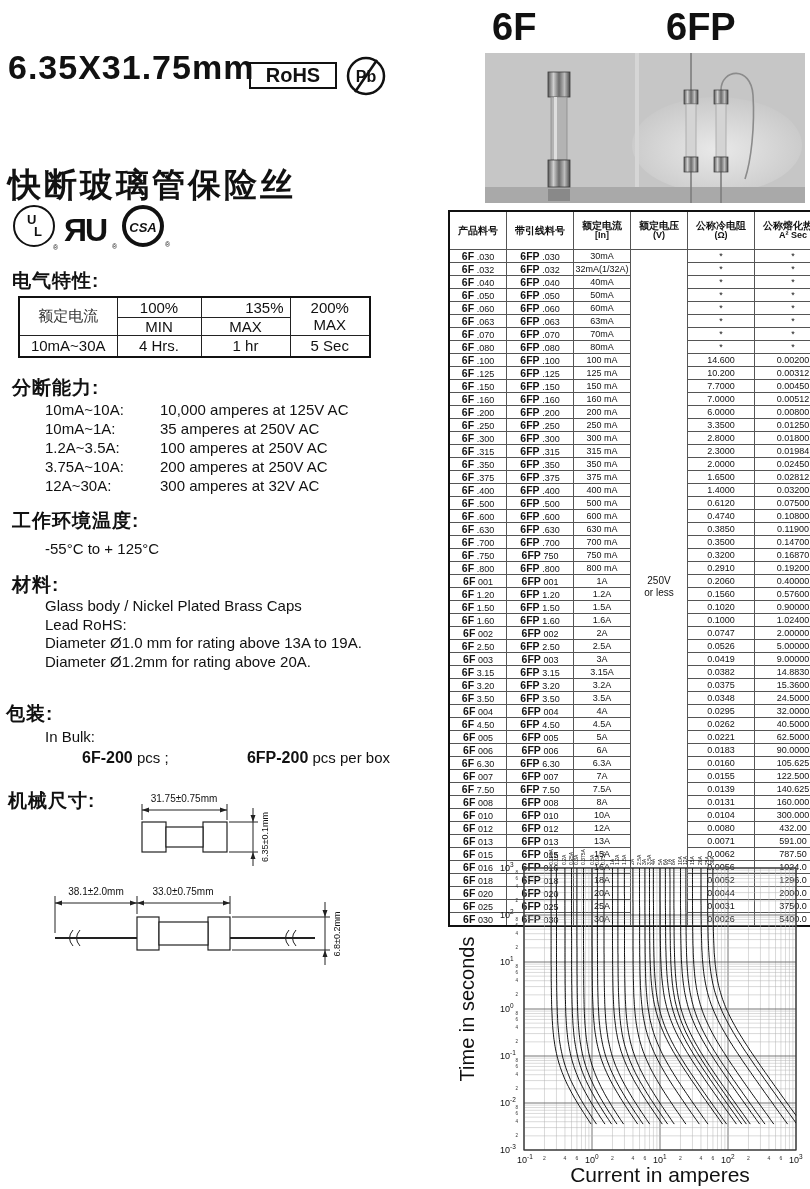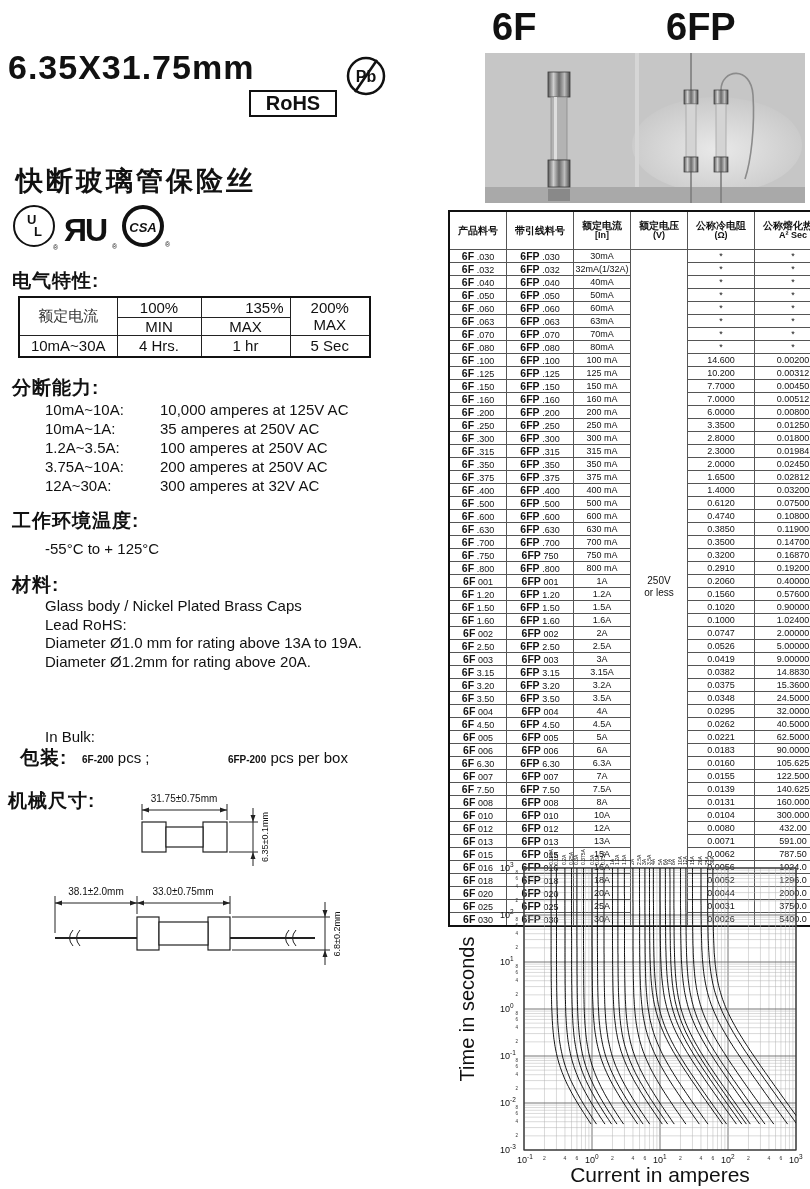--- a/index.html
+++ b/index.html
@@ -5,24 +5,24 @@
   * { margin:0; padding:0; box-sizing:border-box; }
   html,body { background:#fff; }
   body { font-family:"Liberation Sans", sans-serif; color:#111; }
   #page { position:relative; width:810px; height:1189px; background:#fff; overflow:hidden; }
 
   .abs { position:absolute; }
 
   
   #size-title { left:8px; top:48px; font-size:34px; font-weight:bold; letter-spacing:1px; }
   #rohs-box { left:249px; top:62px; width:88px; height:27px; border:2px solid #111;
-              font-size:20px; font-weight:bold; text-align:center; line-height:23px;margin-top:28px; }
+              font-size:20px; font-weight:bold; text-align:center; line-height:23px; }
   #pb-mark { left:346px; top:56px; width:40px; height:40px; }
 
-  #cn-title { left:16px; top:163px; font-size:27px; font-weight:bold; letter-spacing:3px; }
+  #cn-title { left:8px; top:163px; font-size:33px; font-weight:bold; letter-spacing:3px; }
 
   
   .sec-head { font-size:19px; font-weight:bold; letter-spacing:1px; }
   #elec-head { left:12px; top:268px;text-align:center; }
   #elec-table { left:18px; top:296px; border-collapse:collapse; }
   #elec-table td { border:1px solid #222; font-size:15px; text-align:center; padding:0 6px; }
   #elec-table .c0 { width:98px; color:#333; font-family:"Liberation Serif", serif; }
   #elec-table .c1 { width:84px; } #elec-table .c2 { width:89px;text-align:right; } #elec-table .c3 { width:80px; }
   #elec-table .rp td { height:20px; }
   #elec-table .rm td { height:16px; }
@@ -36,24 +36,24 @@
   .bk-range { width:115px; }
   .bk-val { }
 
   #temp-head { left:12px; top:508px; }
   #temp-val { left:45px; top:540px; font-size:15px; }
 
   #mat-head { left:12px; top:572px; }
   #mat-list { left:45px; top:597px; font-size:15px; }
   .mat-line { height:18.6px; }
 
-  #pack-head { left:20px; top:701px;margin-top:44px; }
+  #pack-head { left:6px; top:701px; }
   #pack-line1 { left:45px; top:728px; font-size:15px; }
   #pack-line2 { left:82px; top:749px; font-size:15px; }
-  #pack-line2 b { font-size:10px;text-align:center; }
+  #pack-line2 b { font-size:16px;text-align:center; }
   #pack-gap { display:inline-block; width:70px; }
 
   #mech-head { left:8px; top:788px; }
 
   
   #label-6f { left:492px; top:6px; font-size:38px; font-weight:bold; }
   #label-6fp { left:666px; top:6px; font-size:38px; font-weight:bold; }
 
   
   #parts-table { left:448px; top:210px; border-collapse:collapse; table-layout:fixed; }

